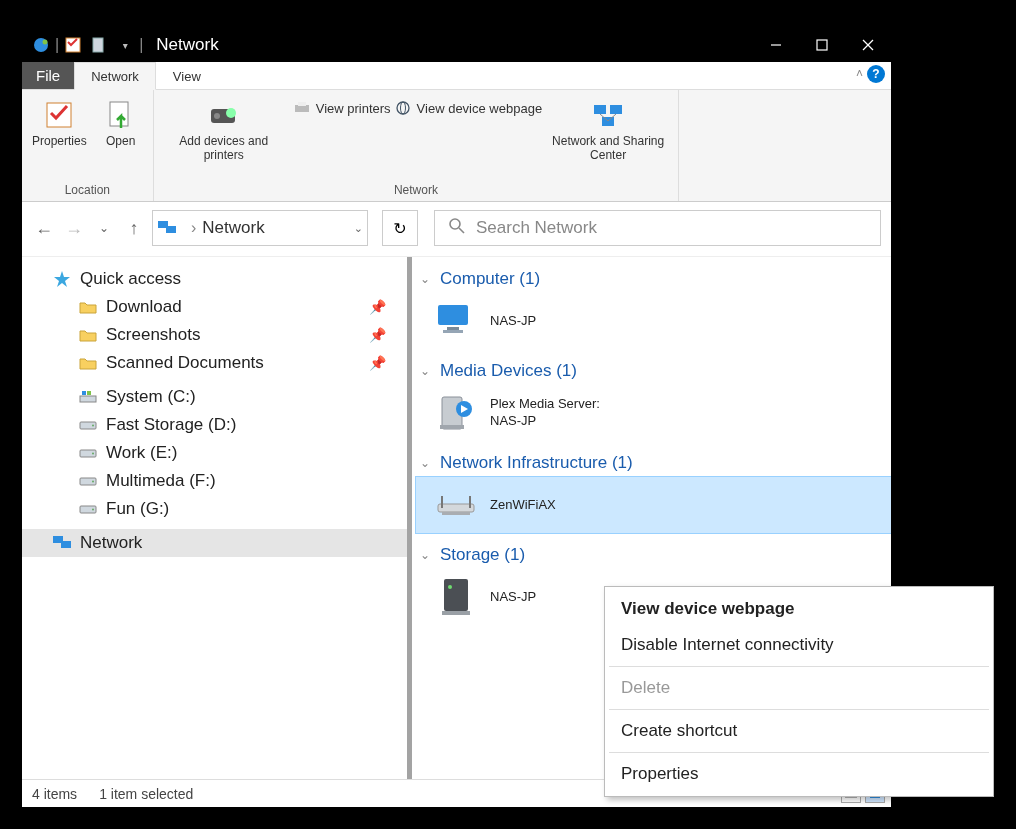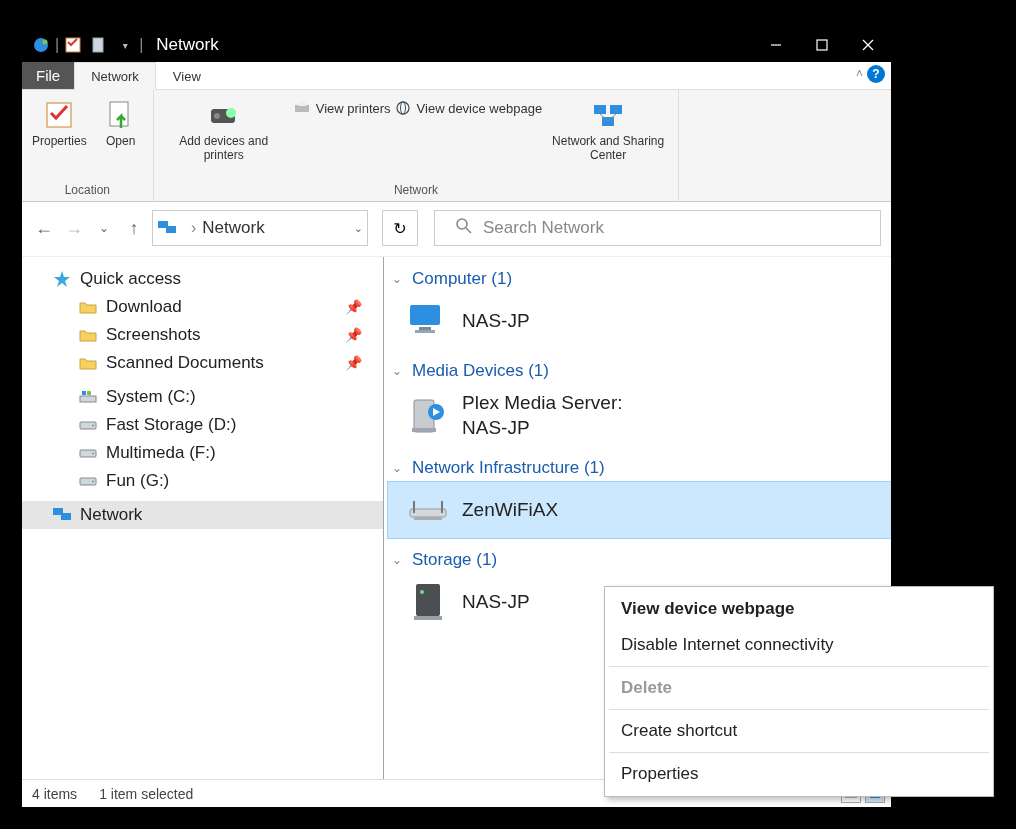--- a/index.html
+++ b/index.html
@@ -36,54 +36,54 @@
   .rmini { display:flex; align-items:center; gap:6px; font-size:13px; color:#333;}
   .rmini-icon{width:16px;height:16px;display:flex;align-items:center;justify-content:center;}
 
   
   .addr-row { display: flex; align-items: center; padding: 8px 10px 10px; gap: 6px; }
   .nav-btn { width: 24px; height: 30px; display: flex; align-items: center; justify-content: center; color: #666; font-size: 18px; }
   .nav-btn.dis { color: #bbb; }
   .addr-box { flex: 0 0 auto; width: 216px; border: 1px solid #ccc; height: 36px; display: flex; align-items: center; padding: 0 4px; gap: 6px; }
   .addr-text { font-size: 17px; color: #333; flex:1;}
   .refresh { width: 36px; height: 36px; border: 1px solid #ccc; display: flex; align-items: center; justify-content: center; font-size: 16px; margin-left:8px;}
-  .search-box { flex: 1; border: 1px solid #ccc; height: 36px; display: flex; align-items: center; padding: 0 20px; gap: 10px; margin-left:10px;}
+  .search-box { flex: 1; border: 1px solid #ccc; height: 36px; display: flex; align-items: center; padding: 0 13px; gap: 10px; margin-left:10px;}
   .search-ph { color: #888; font-size: 17px; }
 
   
   .mainarea { flex: 1; display: flex; border-top: 1px solid #eee; overflow:hidden;}
-  .navpane { width: 362px; border-right: 1px solid #a3a3a3; padding-top: 8px; overflow:hidden;text-align:center;}
+  .navpane { width: 390px; border-right: 5px solid #a3a3a3; padding-top: 8px; overflow:hidden;text-align:center;}
   .nav-item { display: flex; align-items: center; padding: 4px 0 4px 30px; font-size: 17px; color: #222; position: relative; }
   .nav-item.selected { background: #e5e5e5; }
   .nav-item .pin { position: absolute; right: 20px; color: #6b6b6b; font-size: 14px; }
   .nav-child { padding-left: 56px; }
   .nav-bold { font-weight: 400; }
   .ni-icon { width: 20px; height: 20px; margin-right: 8px; display:flex; align-items:center; justify-content:center;}
   .nav-spacer { height: 6px; }
 
   .content { flex: 1; padding: 8px 0 0 4px; position: relative; overflow:hidden;}
   .cat { margin-bottom: 8px; }
   .cat-head { display: flex; align-items: center; padding: 4px 4px; gap: 6px; }
   .cat-arrow { color: #888; font-size: 12px; width: 14px; }
   .cat-title { font-size: 17px; color: #1A5CAD; }
   .item { display: flex; align-items: center; padding: 6px 4px 6px 18px; gap: 12px; }
   .item.selected { background: #CCE8FF; outline: 1px solid #99D1FF; }
   .item-icon { width: 44px; height: 44px; display:flex; align-items:center; justify-content:center;}
-  .item-label { font-size: 19px; color: #222; line-height: 1.3; }
+  .item-label { font-size: 13px; color: #222; line-height: 1.3; }
 
   
   .status { height: 28px; border-top: 1px solid #ddd; display: flex; align-items: center; padding: 0 10px; font-size: 14px; color: #444; gap: 22px; position: relative;}
   .status .sbtns { position:absolute; right:6px; display:flex; gap:4px;}
   .sbtn{width:20px;height:18px;border:1px solid #aaa; display:flex;align-items:center;justify-content:center;}
 
   
   .ctxmenu { position: absolute; left: 604px; top: 586px; width: 390px; background: #fff; border: 1px solid #bbb; box-shadow: 3px 3px 6px rgba(0,0,0,.25); padding: 4px 0; }
   .ctx-item { padding: 8px 16px; font-size: 17px; color: #222; }
   .ctx-item.bold { font-weight: 600; }
-  .ctx-item.disabled { color: #999; font-weight: bold; }
+  .ctx-item.disabled { color: #999; }
   .ctx-sep { height: 1px; background: #ddd; margin: 3px 4px; }
 
 </style>
 </head>
 <body>
 
 <div class="window">
 
   <div class="titlebar">
     <span class="tb-icon">
@@ -299,20 +299,29 @@
             </span>
             <span>Fast Storage (D:)</span>
           </div>
           <div class="nav-item nav-child">
             <span class="ni-icon">
               <svg width="18" height="12">
                 <rect x="1" y="3" width="16" height="7" rx="1" fill="#d0d8df" stroke="#888"></rect>
                 <circle cx="14" cy="6.5" r="1" fill="#6a6"></circle>
               </svg>
             </span>
+            <span>Work (E:)</span>
+          </div>
+          <div class="nav-item nav-child">
+            <span class="ni-icon">
+              <svg width="18" height="12">
+                <rect x="1" y="3" width="16" height="7" rx="1" fill="#d0d8df" stroke="#888"></rect>
+                <circle cx="14" cy="6.5" r="1" fill="#6a6"></circle>
+              </svg>
+            </span>
             <span>Multimeda (F:)</span>
           </div>
           <div class="nav-item nav-child">
             <span class="ni-icon">
               <svg width="18" height="12">
                 <rect x="1" y="3" width="16" height="7" rx="1" fill="#d0d8df" stroke="#888"></rect>
                 <circle cx="14" cy="6.5" r="1" fill="#6a6"></circle>
               </svg>
             </span>
             <span>Fun (G:)</span>

